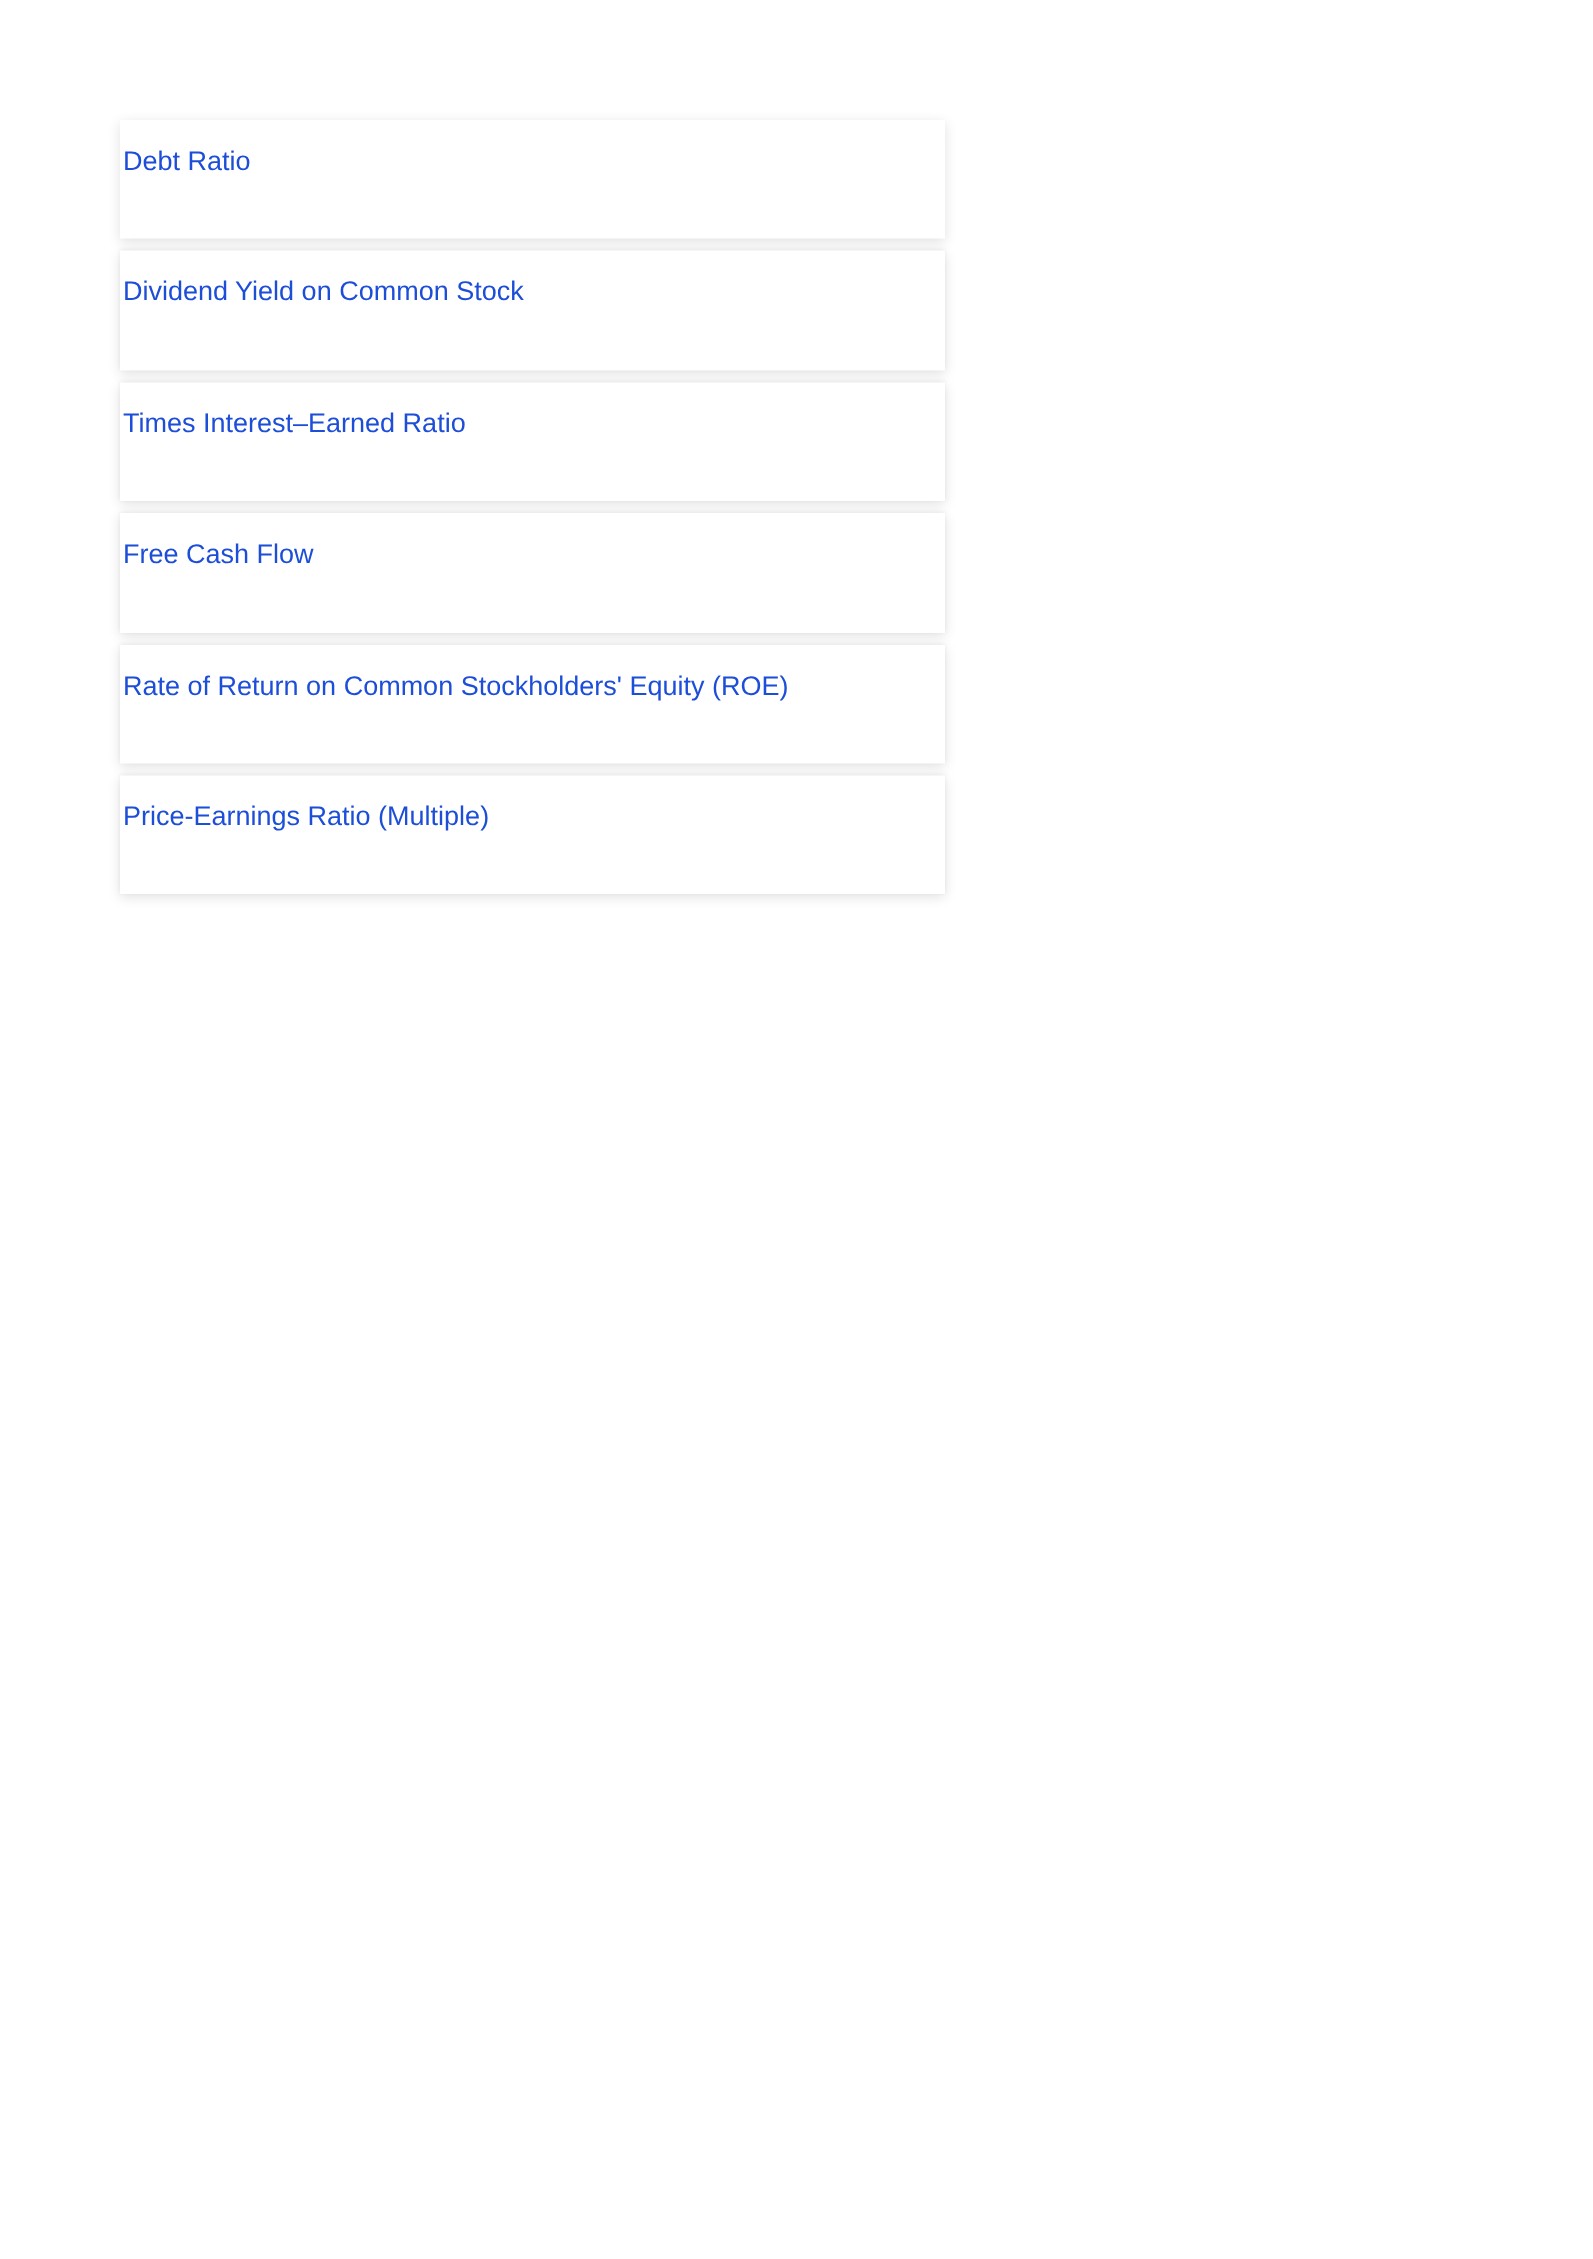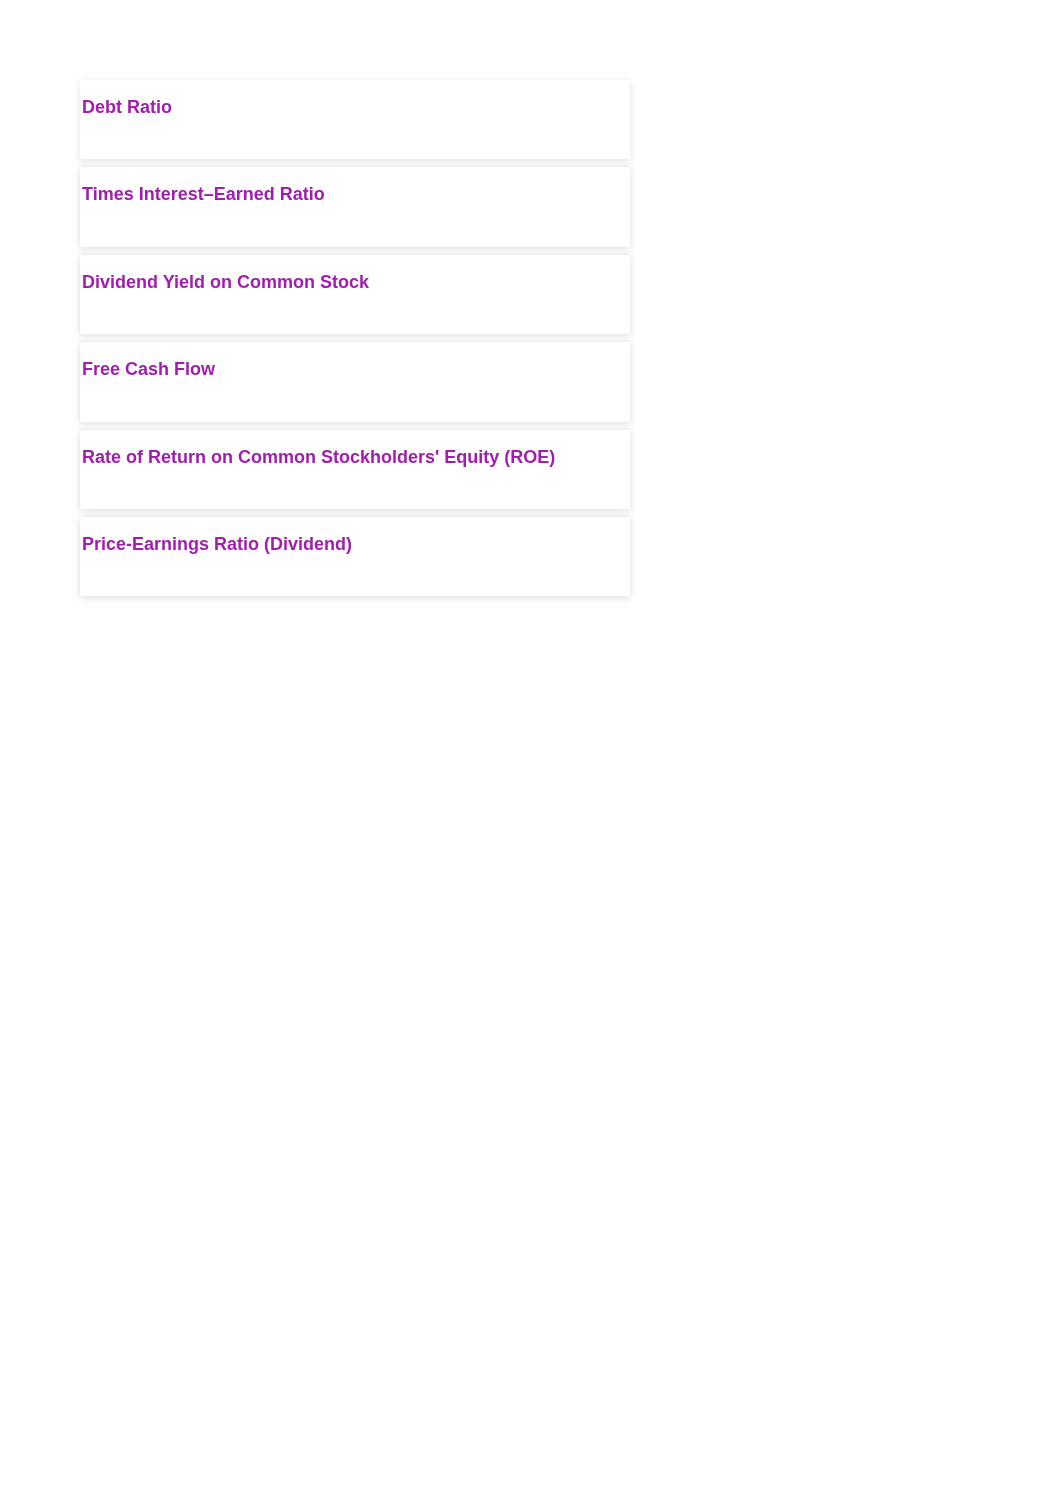--- a/index.html
+++ b/index.html
@@ -22,40 +22,40 @@
       padding: 16px 0 40px 2px;
       margin-bottom: 8px;
       box-shadow: 0 2px 8px rgba(0,0,0,0.12), 0 -1px 3px rgba(0,0,0,0.05);
       position: relative;
     }
     .card:first-child {
       box-shadow: 0 2px 8px rgba(0,0,0,0.12);
     }
     .card-title {
       font-size: 18px;
-      font-weight: bold;
-      color: #a21caf;
+      font-weight: normal;
+      color: #1d4ed8;
       line-height: 1.3;
     }
   </style>
 </head>
 <body>
 
 <div class="card-list">
   <div class="card">
     <div class="card-title">Debt Ratio</div>
   </div>
   <div class="card">
-    <div class="card-title">Times Interest–Earned Ratio</div>
+    <div class="card-title">Dividend Yield on Common Stock</div>
   </div>
   <div class="card">
-    <div class="card-title">Dividend Yield on Common Stock</div>
+    <div class="card-title">Times Interest–Earned Ratio</div>
   </div>
   <div class="card">
     <div class="card-title">Free Cash Flow</div>
   </div>
   <div class="card">
     <div class="card-title">Rate of Return on Common Stockholders' Equity (ROE)</div>
   </div>
   <div class="card">
-    <div class="card-title">Price-Earnings Ratio (Dividend)</div>
+    <div class="card-title">Price-Earnings Ratio (Multiple)</div>
   </div>
 </div>
 
 </body></html>

